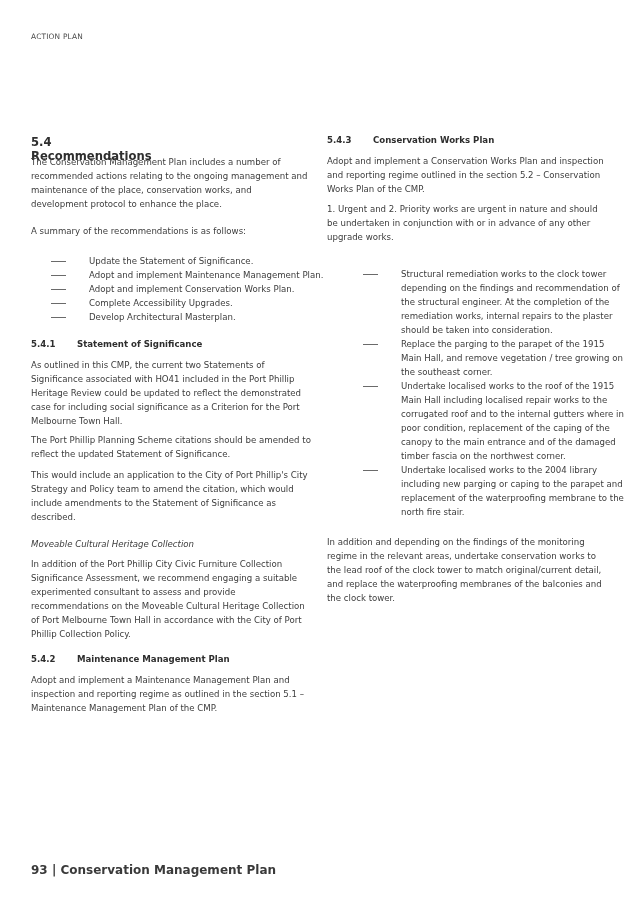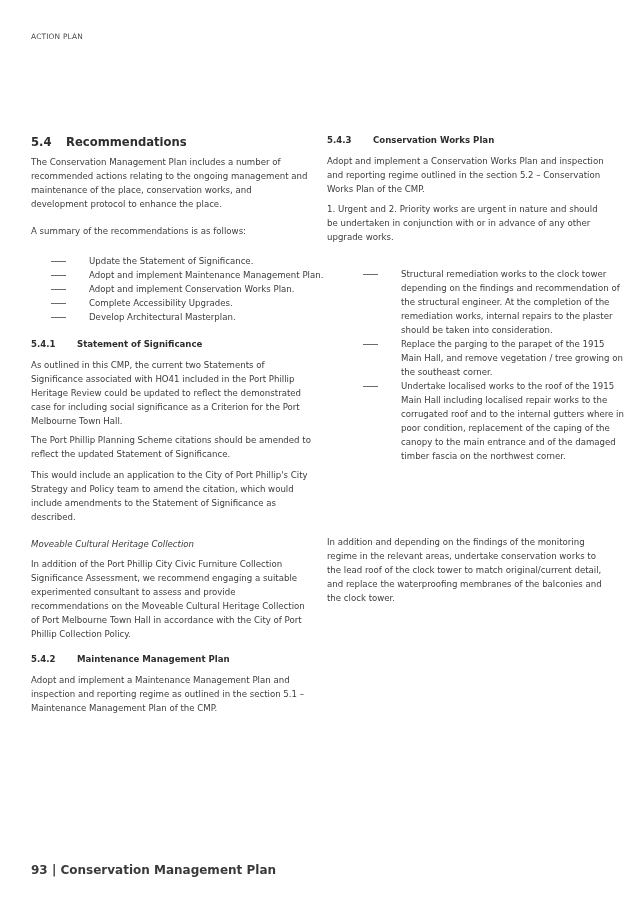--- a/index.html
+++ b/index.html
@@ -13,20 +13,21 @@
     position: absolute; left: 31px; top: 32px;
     font-size: 7.4px; letter-spacing: 0.2px; color: #4a4a4a;
   }
   .col { position: absolute; top: 0; }
   .col-left { left: 31px; width: 280px; }
   .col-right { left: 327px; width: 280px; }
   p { margin: 0; font-size: 8.6px; line-height: 14px; }
   .h2 {
     position: absolute; font-size: 11.6px; font-weight: bold; color: #2e2e2e;
     display: flex;
+    flex-direction: column;
   }
   .h2 .num { width: 35px; }
   .h3 {
     position: absolute; font-size: 8.6px; font-weight: bold; color: #2e2e2e;
     display: flex;
   }
   .h3 .num { width: 46px; }
   .abs { position: absolute; }
   .italic { font-style: italic; }
   ul.dash { list-style: none; margin: 16px; padding: 0; position: absolute; }
@@ -85,18 +86,19 @@
     <span class="num">5.4.3</span>
     <span>Conservation Works Plan</span>
   </div>
   <p class="abs" style="top:154px; width:284px;">Adopt and implement a Conservation Works Plan and inspection and reporting regime outlined in the section 5.2 – Conservation Works Plan of the CMP.</p>
   <p class="abs" style="top:202px; width:280px;">1. Urgent and 2. Priority works are urgent in nature and should be undertaken in conjunction with or in advance of any other upgrade works.</p>
 
   <ul class="dash" style="top:251px; left:20px; width:262px;">
     <li><span class="dash-mark"></span><span>Structural remediation works to the clock tower depending on the findings and recommendation of the structural engineer. At the completion of the remediation works, internal repairs to the plaster should be taken into consideration.</span></li>
     <li><span class="dash-mark"></span><span>Replace the parging to the parapet of the 1915 Main Hall, and remove vegetation / tree growing on the southeast corner.</span></li>
     <li><span class="dash-mark"></span><span>Undertake localised works to the roof of the 1915 Main Hall including localised repair works to the corrugated roof and to the internal gutters where in poor condition, replacement of the caping of the canopy to the main entrance and of the damaged timber fascia on the northwest corner.</span></li>
+    <li><span class="dash-mark"></span><span>Undertake localised works to the 2004 library including new parging or caping to the parapet and replacement of the waterproofing membrane to the north fire stair.</span></li>
   </ul>
 
   <p class="abs" style="top:535px; width:284px;">In addition and depending on the findings of the monitoring regime in the relevant areas, undertake conservation works to the lead roof of the clock tower to match original/current detail, and replace the waterproofing membranes of the balconies and the clock tower.</p>
 </div>
 
 <div class="footer">93 | Conservation Management Plan</div>
 
 </body></html>

